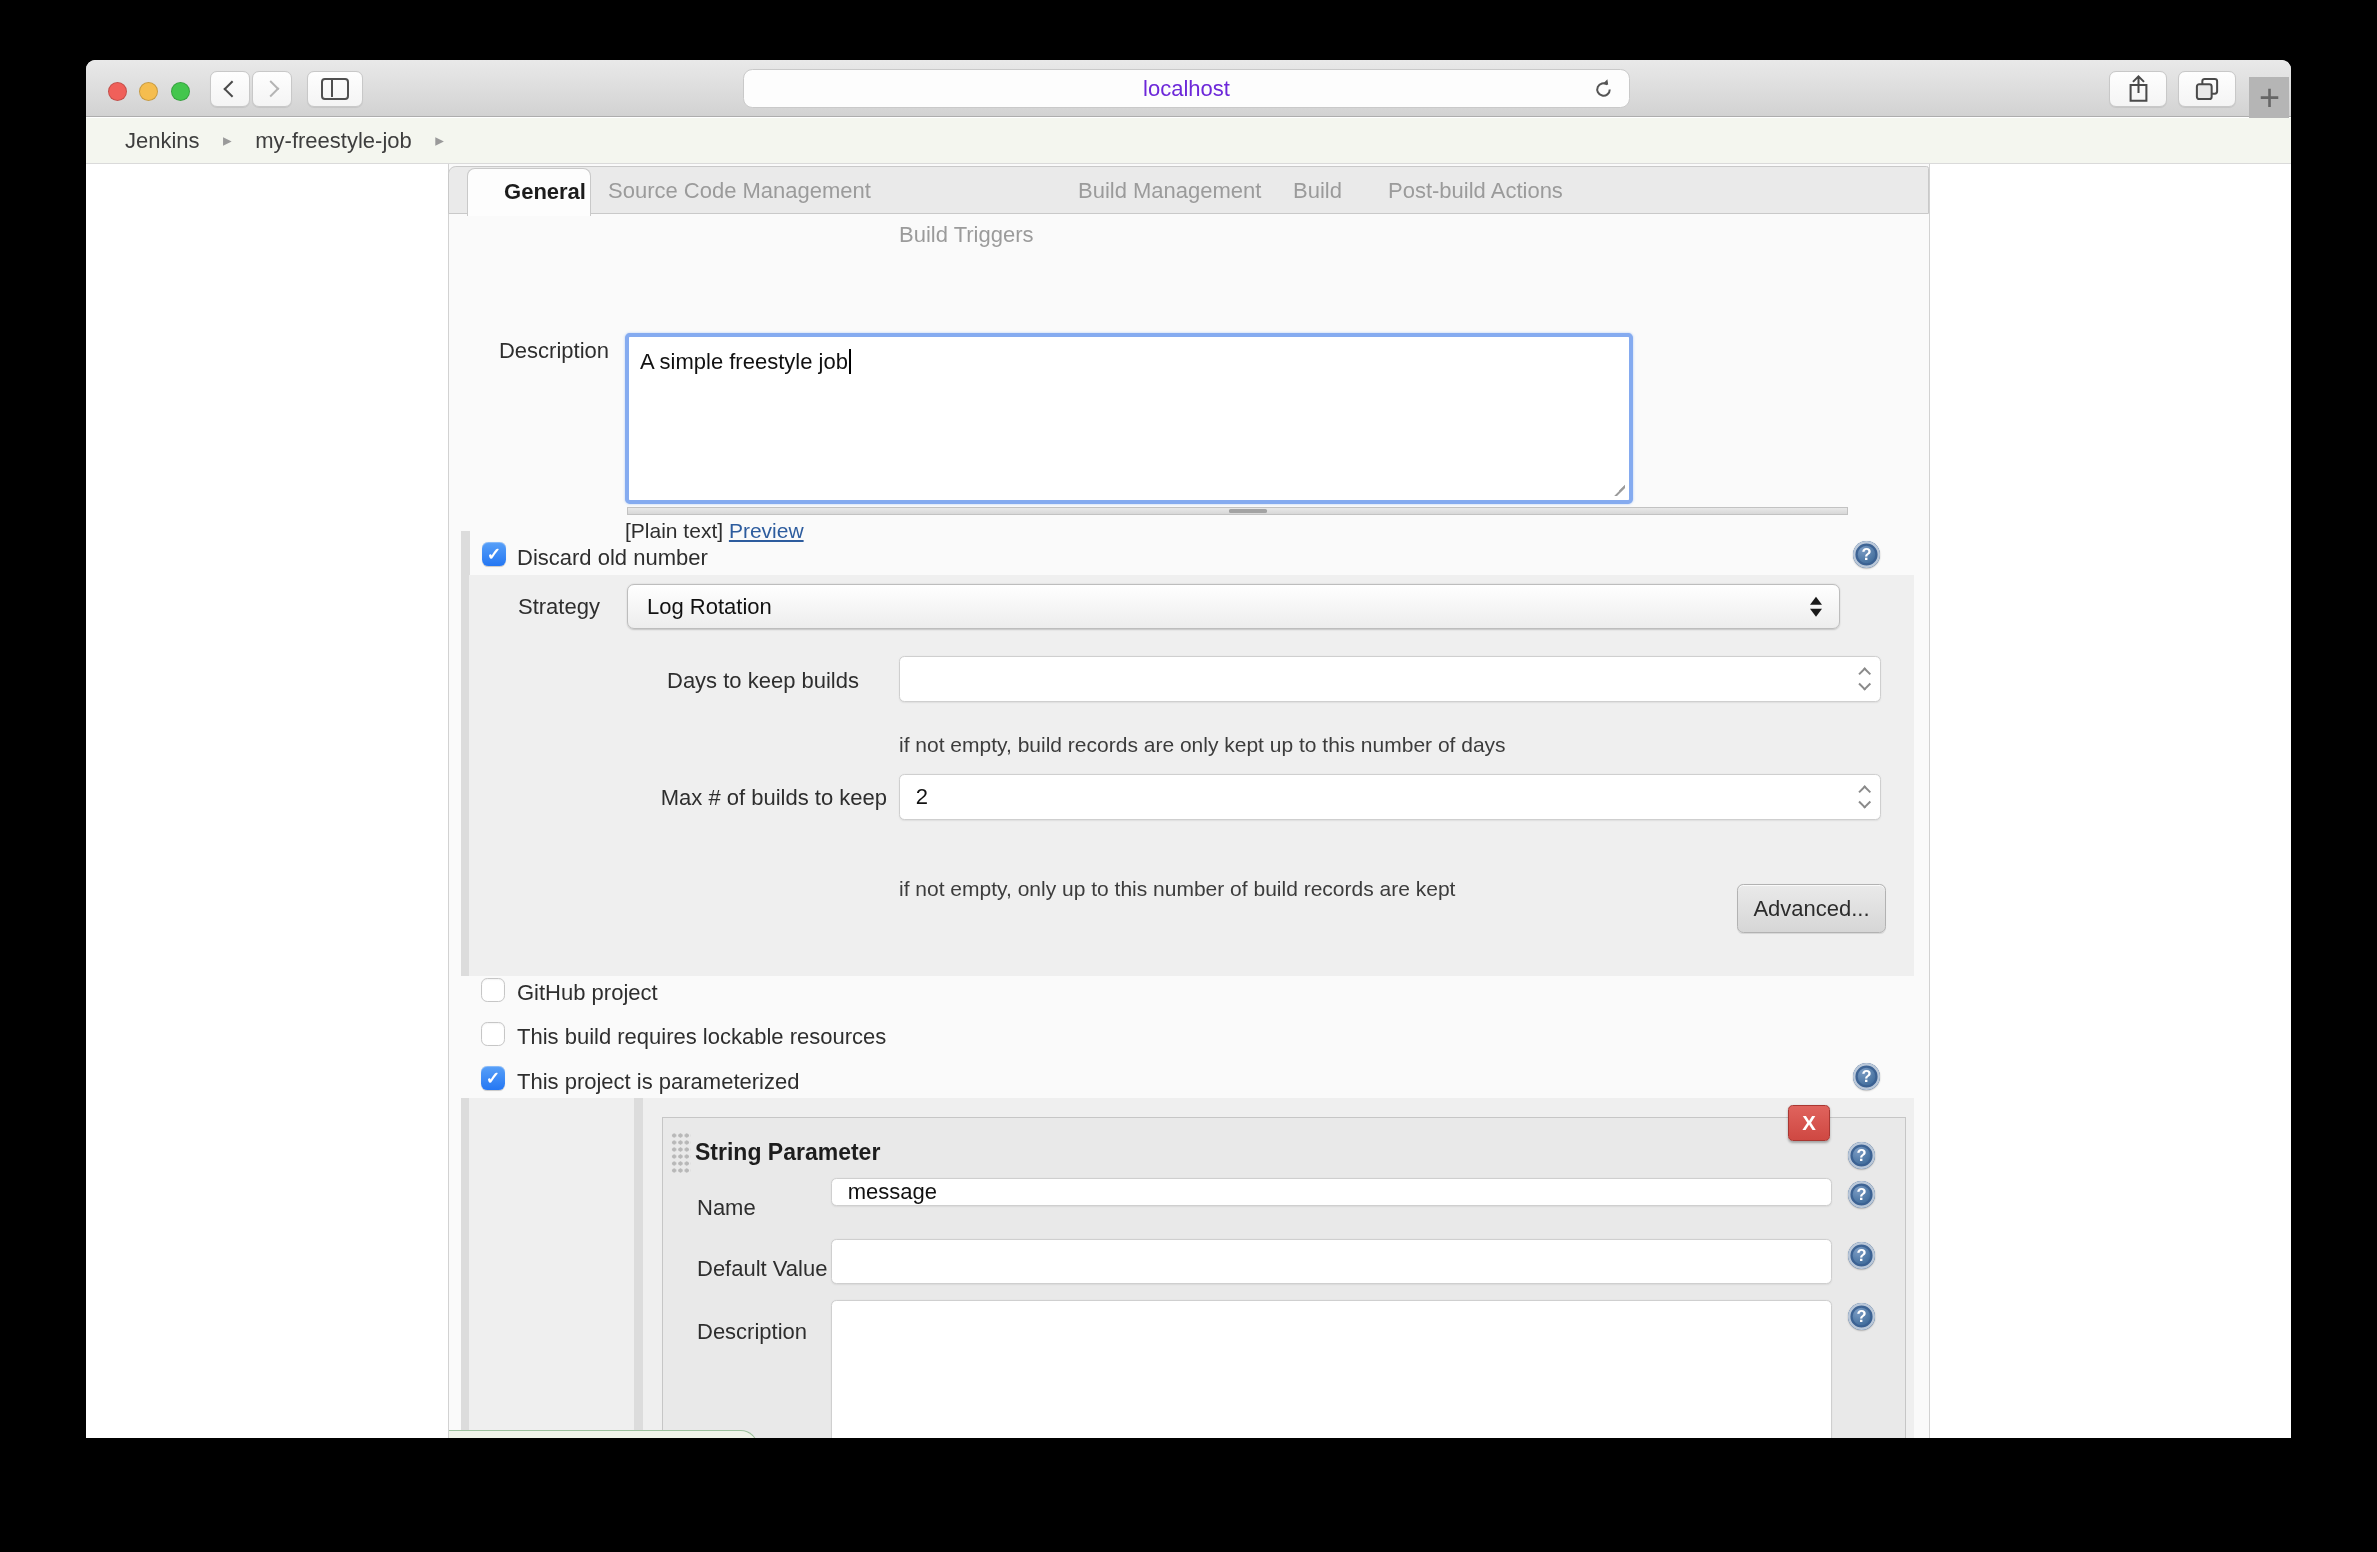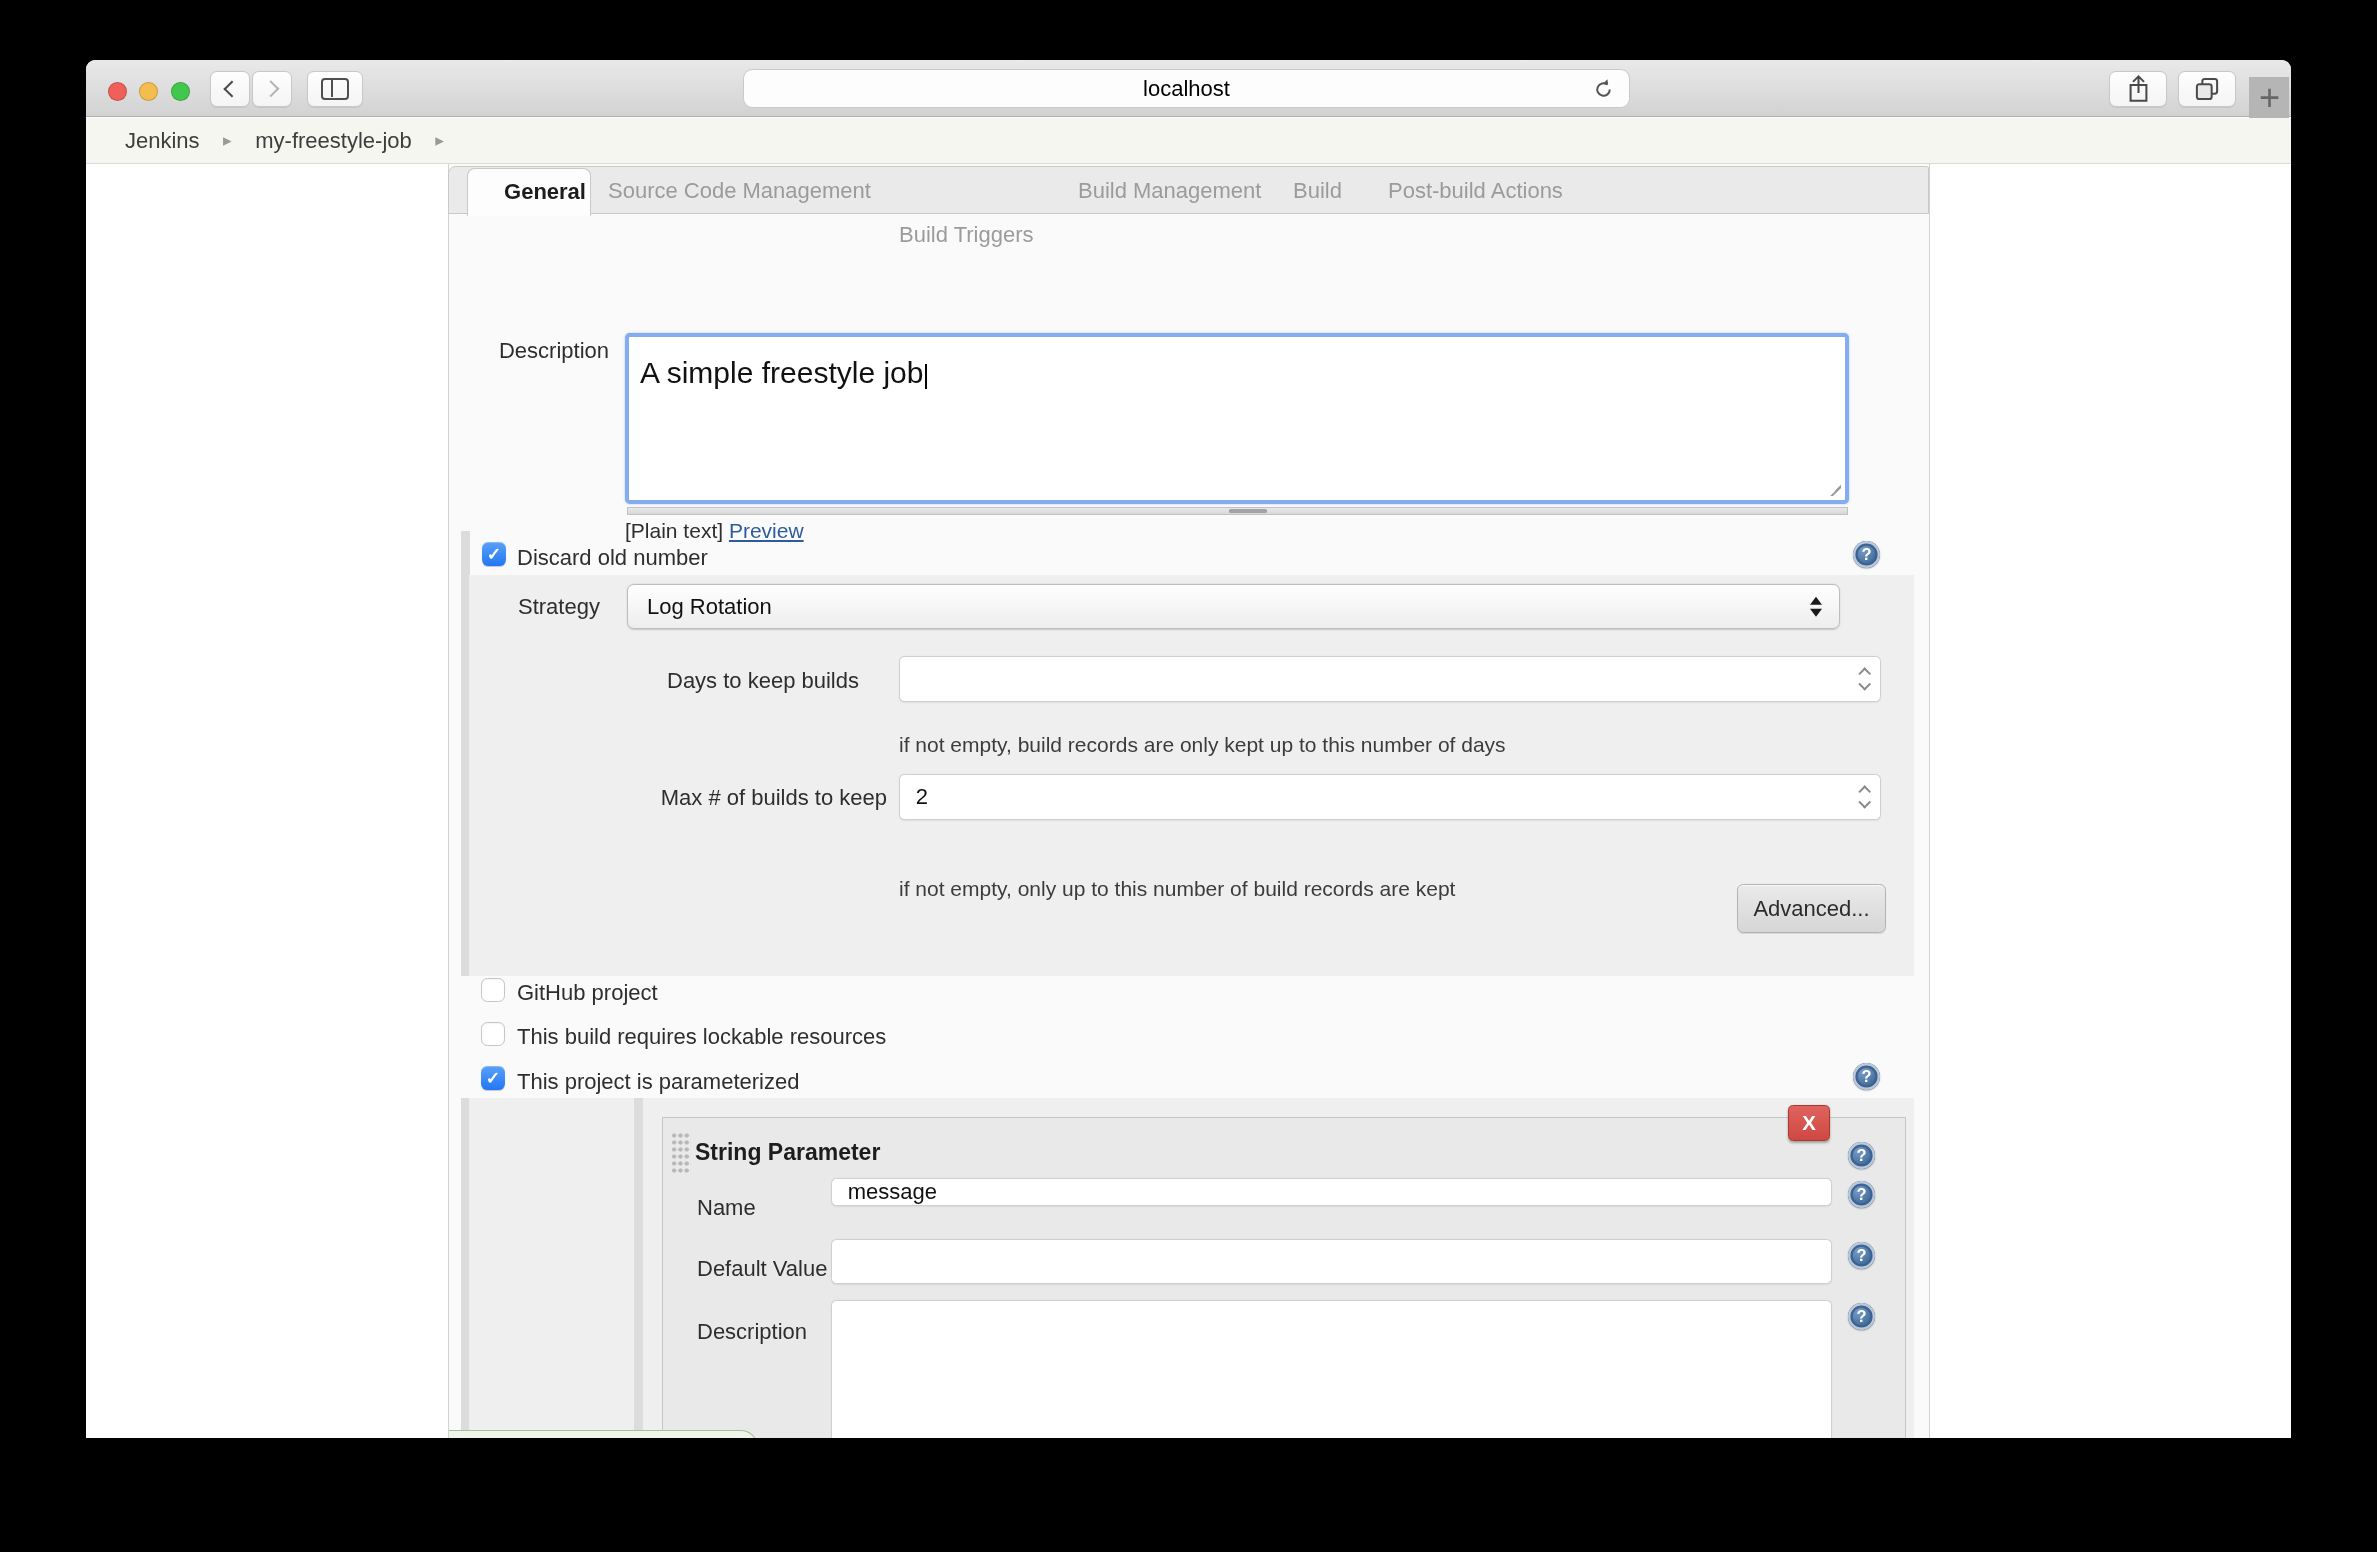--- a/index.html
+++ b/index.html
@@ -19,21 +19,21 @@
   .tbtn { position:absolute; top:11px; height:36px; background:linear-gradient(#fefefe,#f4f4f4);
           border:0.8px solid #c8c8c8; border-radius:7px; box-shadow:0 0.8px 0.8px rgba(0,0,0,.08);
           display:flex; align-items:center; justify-content:center; }
   .chev { width:11.8px; height:11.8px; border-left:2.4px solid #4a4a4a; border-bottom:2.4px solid #4a4a4a; }
   .chev.back { transform:rotate(45deg); margin-left:3.1px; }
   .chev.fwd { border-color:#b4b4b4; transform:rotate(225deg); margin-right:3.1px; }
   .sidebar-glyph { width:28px; height:22px; border:2.4px solid #4f4f4f; border-radius:3.9px; position:relative; }
   .sidebar-glyph::before { content:""; position:absolute; left:7.8px; top:0; width:2.4px; height:17.3px; background:#4f4f4f; }
   .addressbar { position:absolute; left:657px; top:9.4px; width:887px; height:39px; background:#fdfdfd;
                 border:0.8px solid #c9c9c9; border-radius:9.4px; display:flex; align-items:center; justify-content:center;
-                font-size:22px; color:#000000; }
+                font-size:22px; color:#6d28d9; }
   .reload { position:absolute; right:12.6px; top:7px; }
   .plus-square { position:absolute; right:1.6px; top:17.3px; width:40px; height:41px; background:#b5b5b5;
                  display:flex; align-items:center; justify-content:center; font-size:36px; color:#666; font-weight:400; }
 
   
   .crumbbar { position:absolute; left:0; top:58px; width:2205px; height:46px; background:#f4f6ef;
               border-bottom:0.8px solid #dadada; display:flex; align-items:center; font-size:22px; color:#3e3e3e; }
   .crumbbar .sep { color:#9a9a9a; font-size:17.3px; margin:0 23.5px; }
   .crumbbar .crumb:first-child { margin-left:39px; }
 
@@ -72,23 +72,23 @@
   .grip { position:absolute; right:3.9px; bottom:3.9px; width:14px; height:14px; overflow:hidden; }
   .grip::before { content:""; position:absolute; right:-3.1px; bottom:2.4px; width:19px; height:1.6px; background:#9a9a9a; transform:rotate(-45deg); }
   .grip::after { content:""; position:absolute; right:-3.1px; bottom:7.8px; width:10.2px; height:1.6px; background:#9a9a9a; transform:rotate(-45deg); }
   .resizer { position:absolute; height:7.8px; background:linear-gradient(#e8e8e8,#d7d7d7); border:0.8px solid #c2c2c2; }
   .resizer .handle { position:absolute; top:0.8px; width:38px; height:4.7px; background:#a3a3a3; border-radius:1.6px; }
   .plainline { position:absolute; font-size:21px; color:#2e2e2e; }
   .plainline a { color:#2d5c9e; text-decoration:underline; }
   .rail { position:absolute; width:8.6px; background:#dcdcdc; }
 
   
-  .desc-ta { position:absolute; left:539px; top:169px; width:1224px; height:171px; background:#fff;
+  .desc-ta { position:absolute; left:539px; top:169px; width:1008px; height:171px; background:#fff;
              border:4.7px solid #85abf0; border-radius:4.7px; box-shadow:0 0 2.4px rgba(110,160,240,.55);
-             font-size:30px; color:#111; padding:19px 11px; }
+             font-size:22px; color:#111; padding:12px 11px; }
   .caret { display:inline-block; width:1.6px; height:25px; background:#000; vertical-align:text-bottom; margin-left:1.6px; }
 
   
   .section { position:absolute; left:375px; width:1453px; background:#efefef; border-left:8.6px solid #dcdcdc; }
   .mac-select { position:absolute; background:linear-gradient(#ffffff,#ededed); border:0.8px solid #bdbdbd; border-radius:7px;
                 box-shadow:0 0.8px 1.6px rgba(0,0,0,.18), inset 0 0.8px 0 #fff; font-size:22px; color:#111;
                 display:flex; align-items:center; padding-left:19px; }
   .sel-arrows { position:absolute; right:17.3px; top:50%; transform:translateY(-50%); display:flex; flex-direction:column; gap:4.7px; }
   .sel-arrows .tup { width:0; height:0; border-left:6.3px solid transparent; border-right:6.3px solid transparent; border-bottom:8.6px solid #1a1a1a; }
   .sel-arrows .tdn { width:0; height:0; border-left:6.3px solid transparent; border-right:6.3px solid transparent; border-top:8.6px solid #1a1a1a; }

